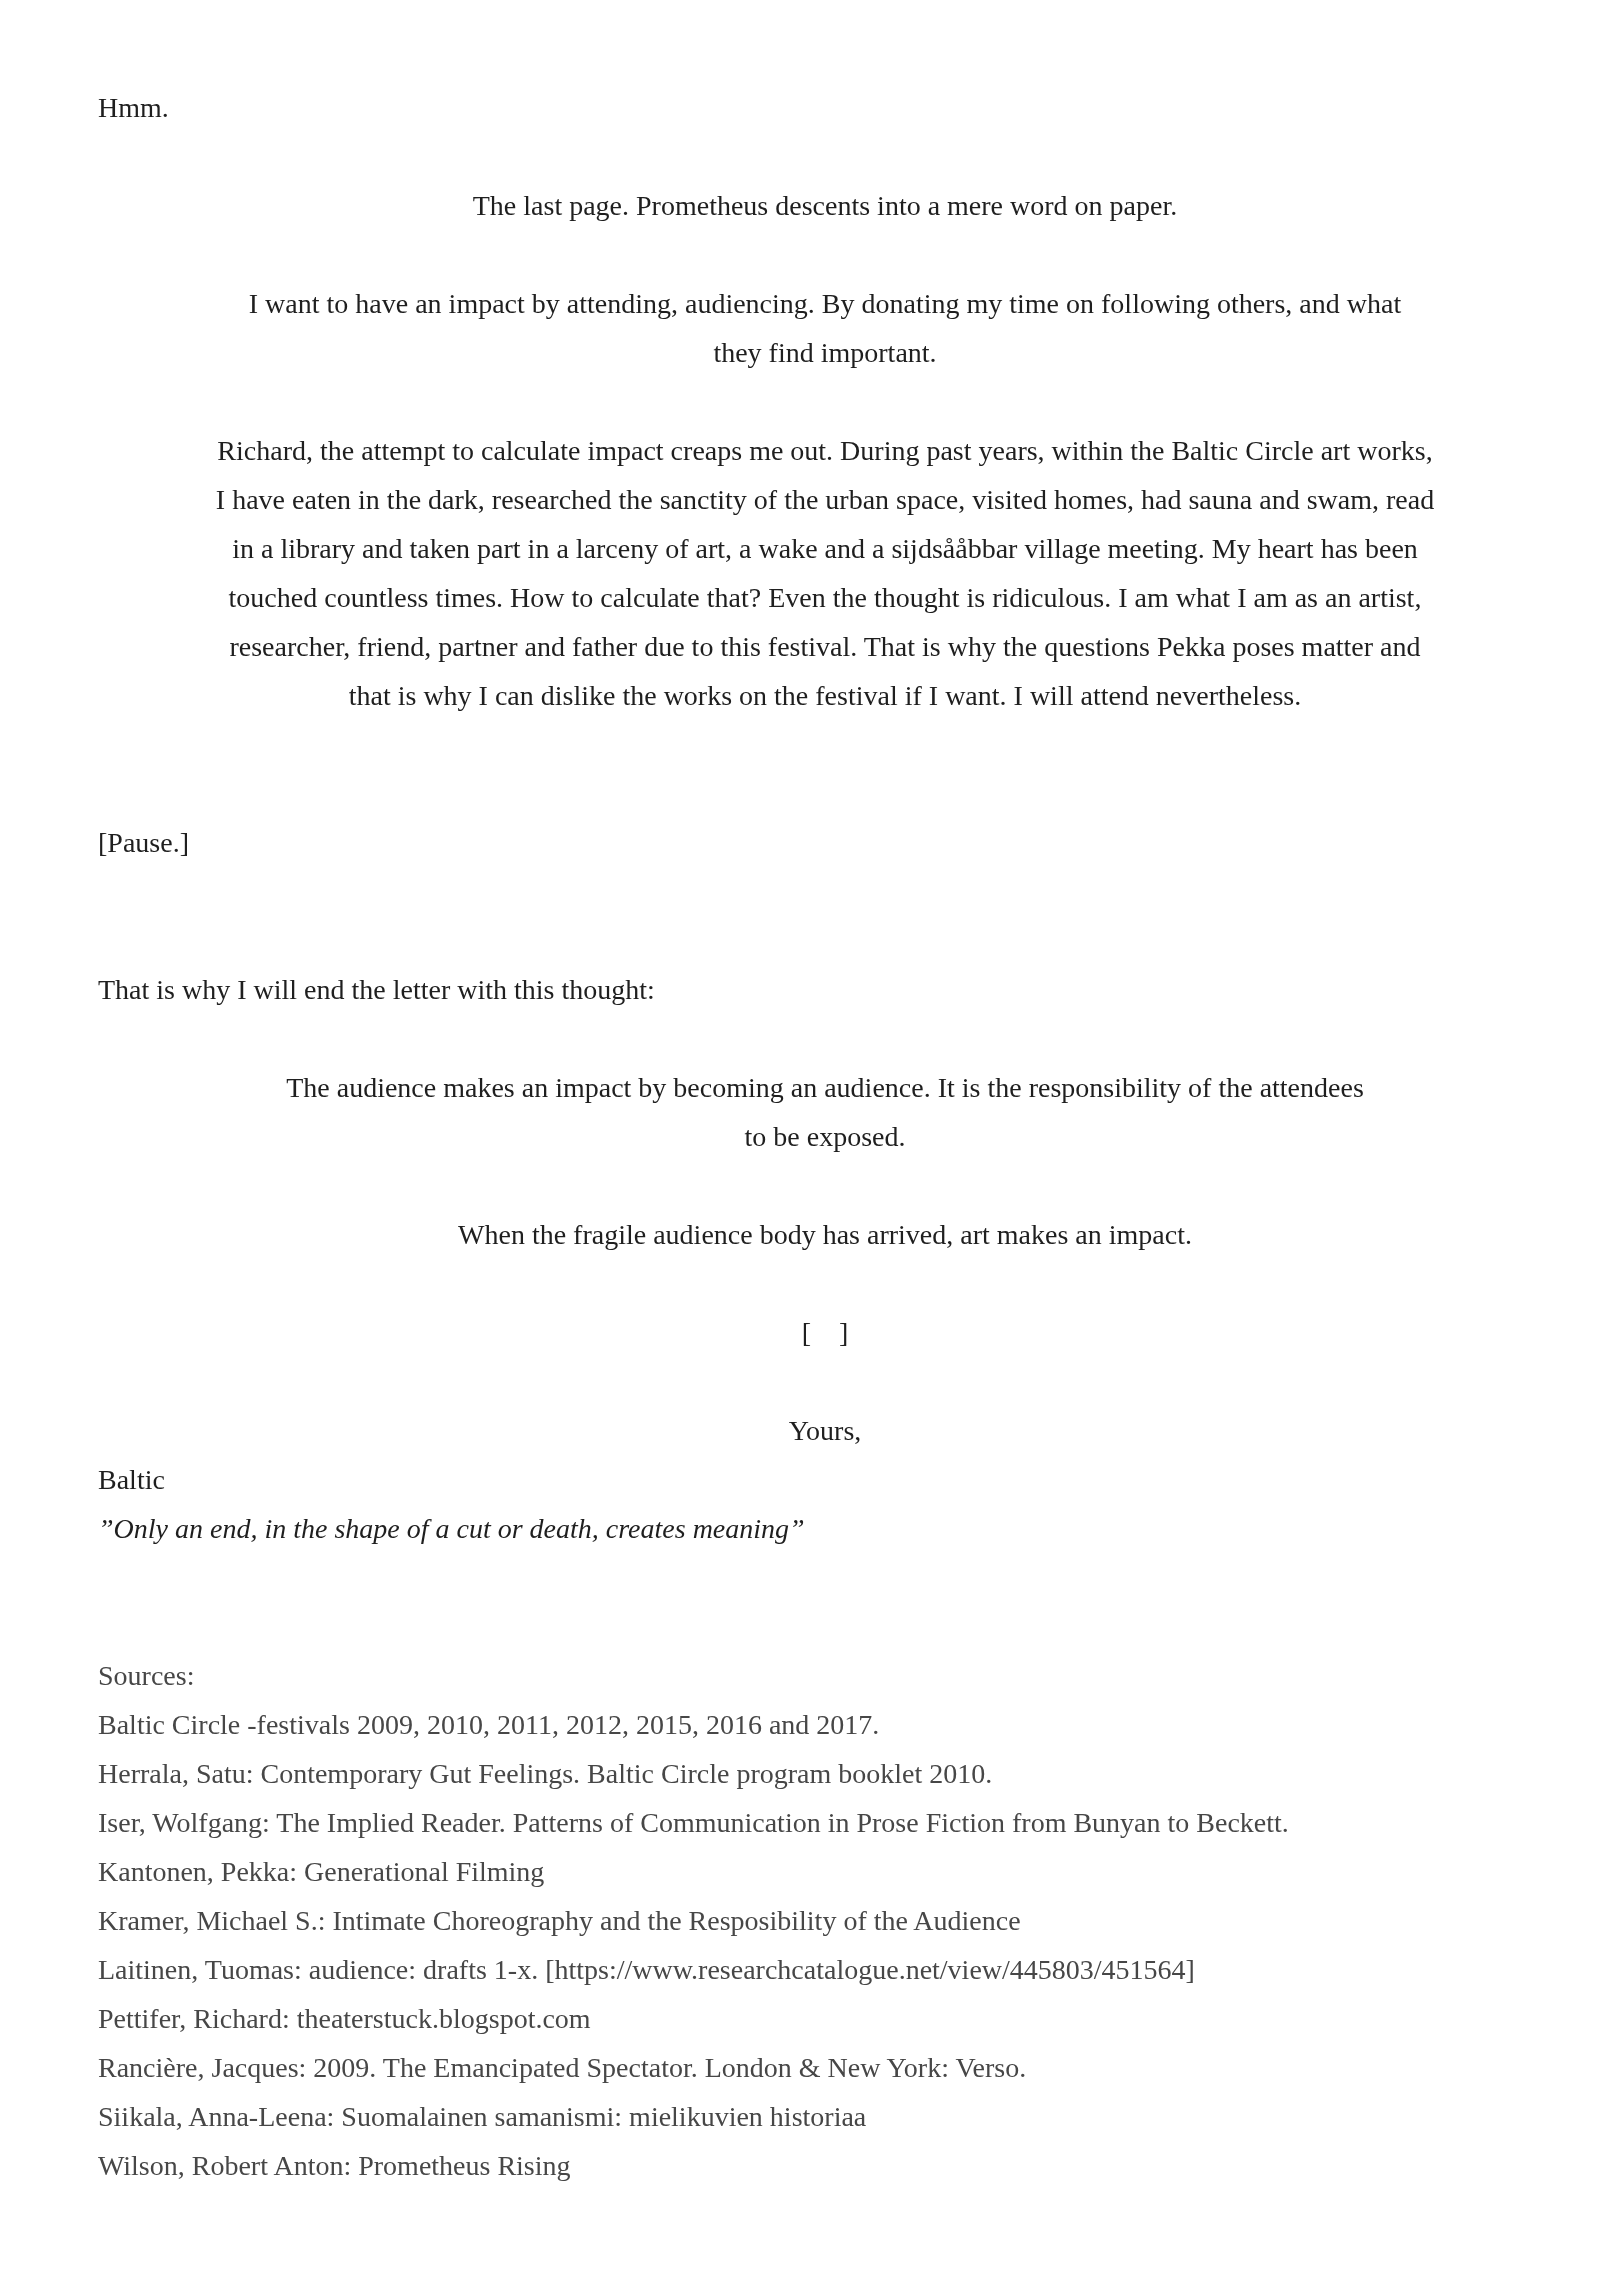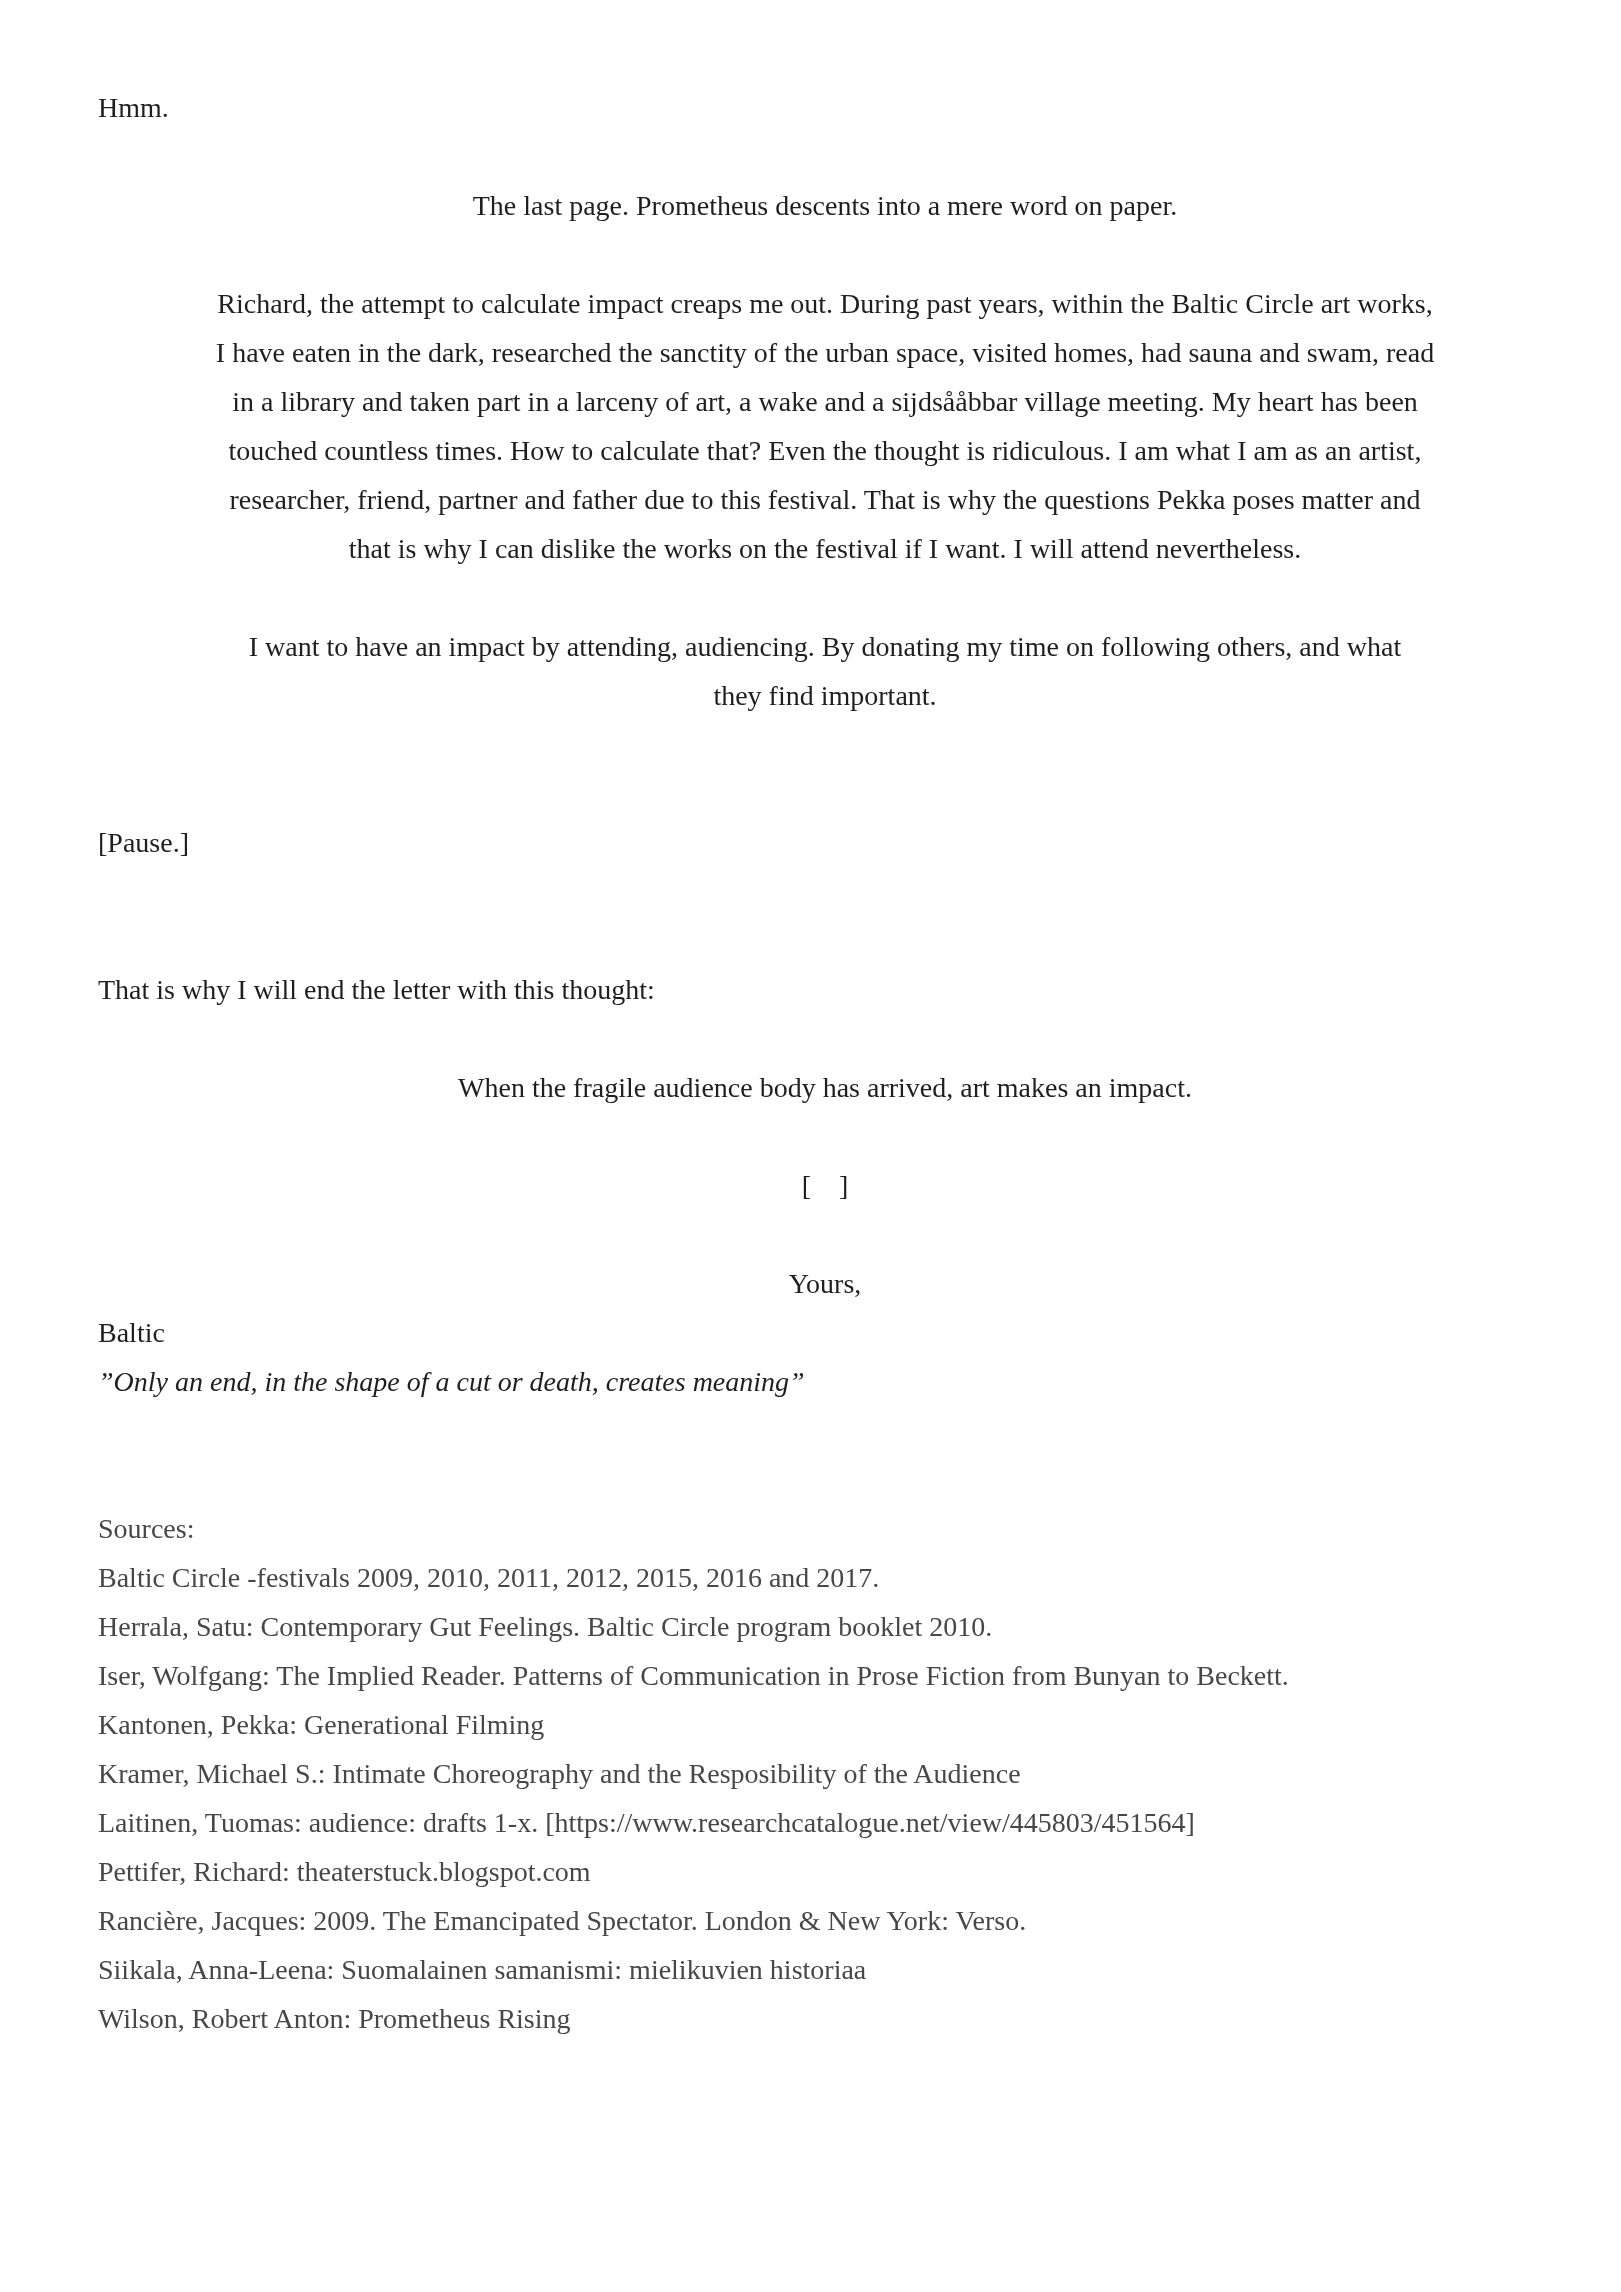--- a/index.html
+++ b/index.html
@@ -38,34 +38,36 @@
 </head>
 <body>
 
 <div class="page">
 
   <div class="letter">
     <p>Hmm.</p>
 
     <p class="gap1">The last page. Prometheus descents into a mere word on paper.</p>
 
+    <p class="gap1">I want to have an impact by attending, audiencing. By donating my time on following others, and what
+they find important.</p>
+
     <p class="gap1">Richard, the attempt to calculate impact creaps me out. During past years, within the Baltic Circle art works,
 I have eaten in the dark, researched the sanctity of the urban space, visited homes, had sauna and swam, read
 in a library and taken part in a larceny of art, a wake and a sijdsååbbar village meeting. My heart has been
 touched countless times. How to calculate that? Even the thought is ridiculous. I am what I am as an artist,
 researcher, friend, partner and father due to this festival. That is why the questions Pekka poses matter and
 that is why I can dislike the works on the festival if I want. I will attend nevertheless.</p>
 
-    <p class="gap1">I want to have an impact by attending, audiencing. By donating my time on following others, and what
-they find important.</p>
-
     <p class="gap2 red">[Pause.]</p>
 
     <p class="gap2">That is why I will end the letter with this thought:</p>
 
+    <p class="gap1">The audience makes an impact by becoming an audience. It is the responsibility of the attendees
+to be exposed.</p>
 
     <p class="gap1">When the fragile audience body has arrived, art makes an impact.</p>
 
     <p class="gap1 red">[&nbsp;&nbsp;&nbsp;&nbsp;]</p>
 
     <p class="gap1">Yours,</p>
 
     <p>Baltic</p>
 
     <p class="italic">”Only an end, in the shape of a cut or death, creates meaning”</p>

